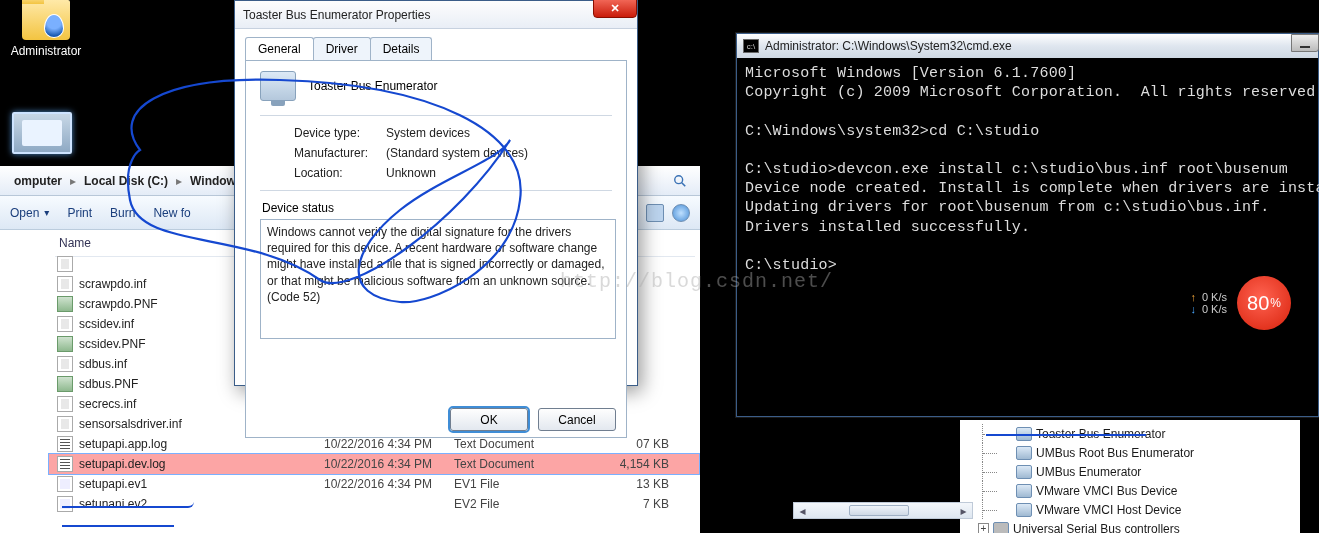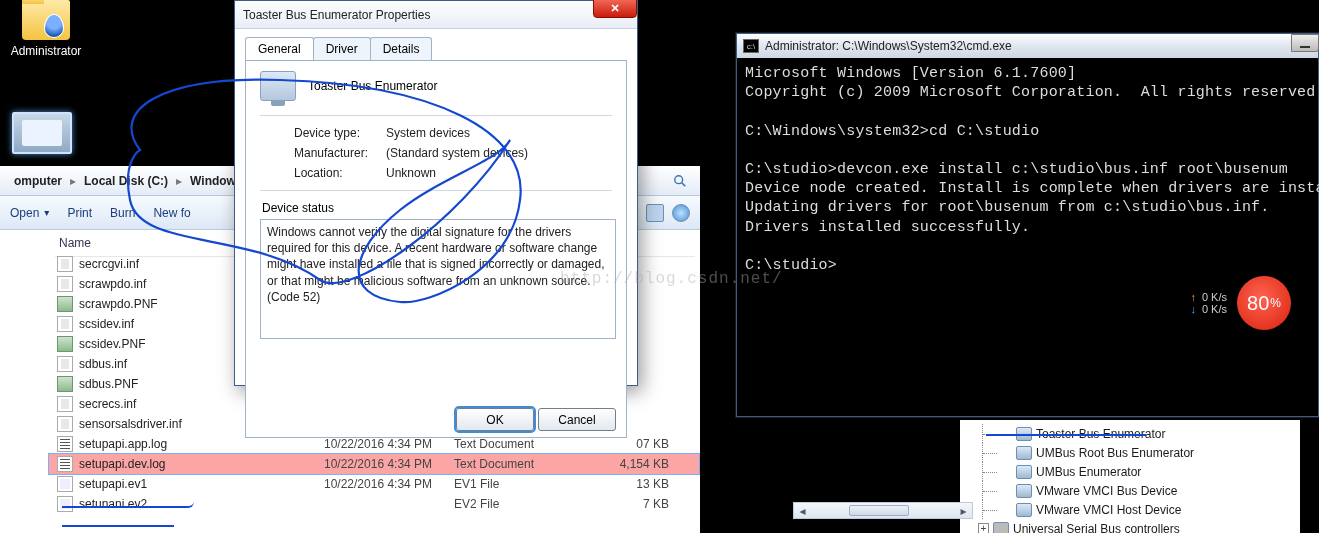--- a/index.html
+++ b/index.html
@@ -59,21 +59,21 @@
   .tabbody { margin:0 10px 10px; border:1px solid #9fb3c8; height:378px; background:#fff; position:relative; padding:10px 14px; }
   .devhead { display:flex; align-items:center; gap:12px; margin-bottom:14px; }
   .devhead .monitor { width:36px; height:30px; background:linear-gradient(#dce9f6,#b4c8dc); border:1px solid #88a2bc; border-radius:3px; position:relative; }
   .devhead .monitor::after { content:""; position:absolute; left:10px; right:10px; bottom:-6px; height:6px; background:#88a2bc; border-radius:0 0 2px 2px;}
   .kv { display:flex; margin:6px 0 6px 34px; font-size:12px; }
   .kv .k { width:92px; color:#222; }
   .kv .v { color:#222; }
   .sep { border-top:1px solid #cfd8e3; margin:10px 0; }
   .status-lbl { margin-left:2px; font-size:12px; }
   .status-box { margin-top:4px; width:356px; height:120px; border:1px solid #9fb3c8; padding:4px 6px; font-size:12px; color:#222; overflow-y:scroll; line-height:1.35; background:#fff; resize:none; font-family:inherit; }
-  .btns { position:absolute; right:10px; bottom:6px; display:flex; gap:4px; }
+  .btns { position:absolute; right:10px; bottom:6px; display:flex; gap:10px; }
   .btn { width:78px; height:23px; border:1px solid #707e90; border-radius:3px; background:linear-gradient(#fefefe,#e3e8ef); font-size:12px; }
   .btn.primary { outline:2px solid #3f8dd6; }
 
   
   .scribble { position:absolute; left:100px; top:70px; width:480px; height:260px; pointer-events:none; }
 
   
   .cmd { position:absolute; left:736px; top:33px; width:583px; height:384px; background:#000; border:1px solid #3b5d88; box-shadow:0 0 0 1px #1a1a1a; }
   .cmd-title { height:24px; background:linear-gradient(#fff,#dfe6ef 50%,#cfd8e3); display:flex; align-items:center; gap:6px; padding:0 6px; font-size:12px; color:#222; }
   .cmd-title .ci { width:16px; height:14px; background:#000; border:1px solid #666; font-size:8px; color:#ccc; display:flex; align-items:center; justify-content:center;}
@@ -98,21 +98,21 @@
 
   
   .netw { position:absolute; right:28px; top:276px; display:flex; align-items:center; gap:10px; }
   .netw .rates { font-size:11px; color:#ccc; text-align:right; }
   .netw .rates div { display:flex; gap:6px; justify-content:flex-end;}
   .netw .up { color:#f2a63b; }
   .netw .dn { color:#49a7ff; }
   .badge { width:54px; height:54px; border-radius:50%; background:radial-gradient(circle at 45% 40%, #ff6351, #d8210b); display:flex; align-items:center; justify-content:center; color:#fff; font-size:20px; }
   .badge small { font-size:12px; margin-left:1px; }
 
-  .watermark { position:absolute; left:560px; top:270px; color:rgba(170,170,170,.45); font-size:16px; font-family:"Courier New",monospace; letter-spacing:1px; pointer-events:none;}
+  .watermark { position:absolute; left:560px; top:270px; color:rgba(170,170,170,.45); font-size:20px; font-family:"Courier New",monospace; letter-spacing:1px; pointer-events:none;}
 </style>
 </head>
 <body>
 
 <div class="desktop-icon">
   <div class="folder">
       <div class="shield"></div>
     </div>
   <span>Administrator</span>
 </div>
@@ -144,21 +144,20 @@
       <span class="ico"></span>
       <span class="ico" style="background:radial-gradient(#bfe0ff,#4a8fd6);border-radius:50%;"></span>
     </span>
   </div>
 </div>
 <div class="exp-close"></div>
 <div class="colhead">Name</div>
 <div class="list" id="file-list">
     <div class="row">
       <span class="icn inf"></span>
-      <span class="nm">secrcgvi.inf</span>
       <span class="dt"></span>
       <span class="tp"></span>
       <span class="sz"></span>
     </div>
     <div class="row">
       <span class="icn inf"></span>
       <span class="nm">scrawpdo.inf</span>
       <span class="dt"></span>
       <span class="tp"></span>
       <span class="sz"></span>

